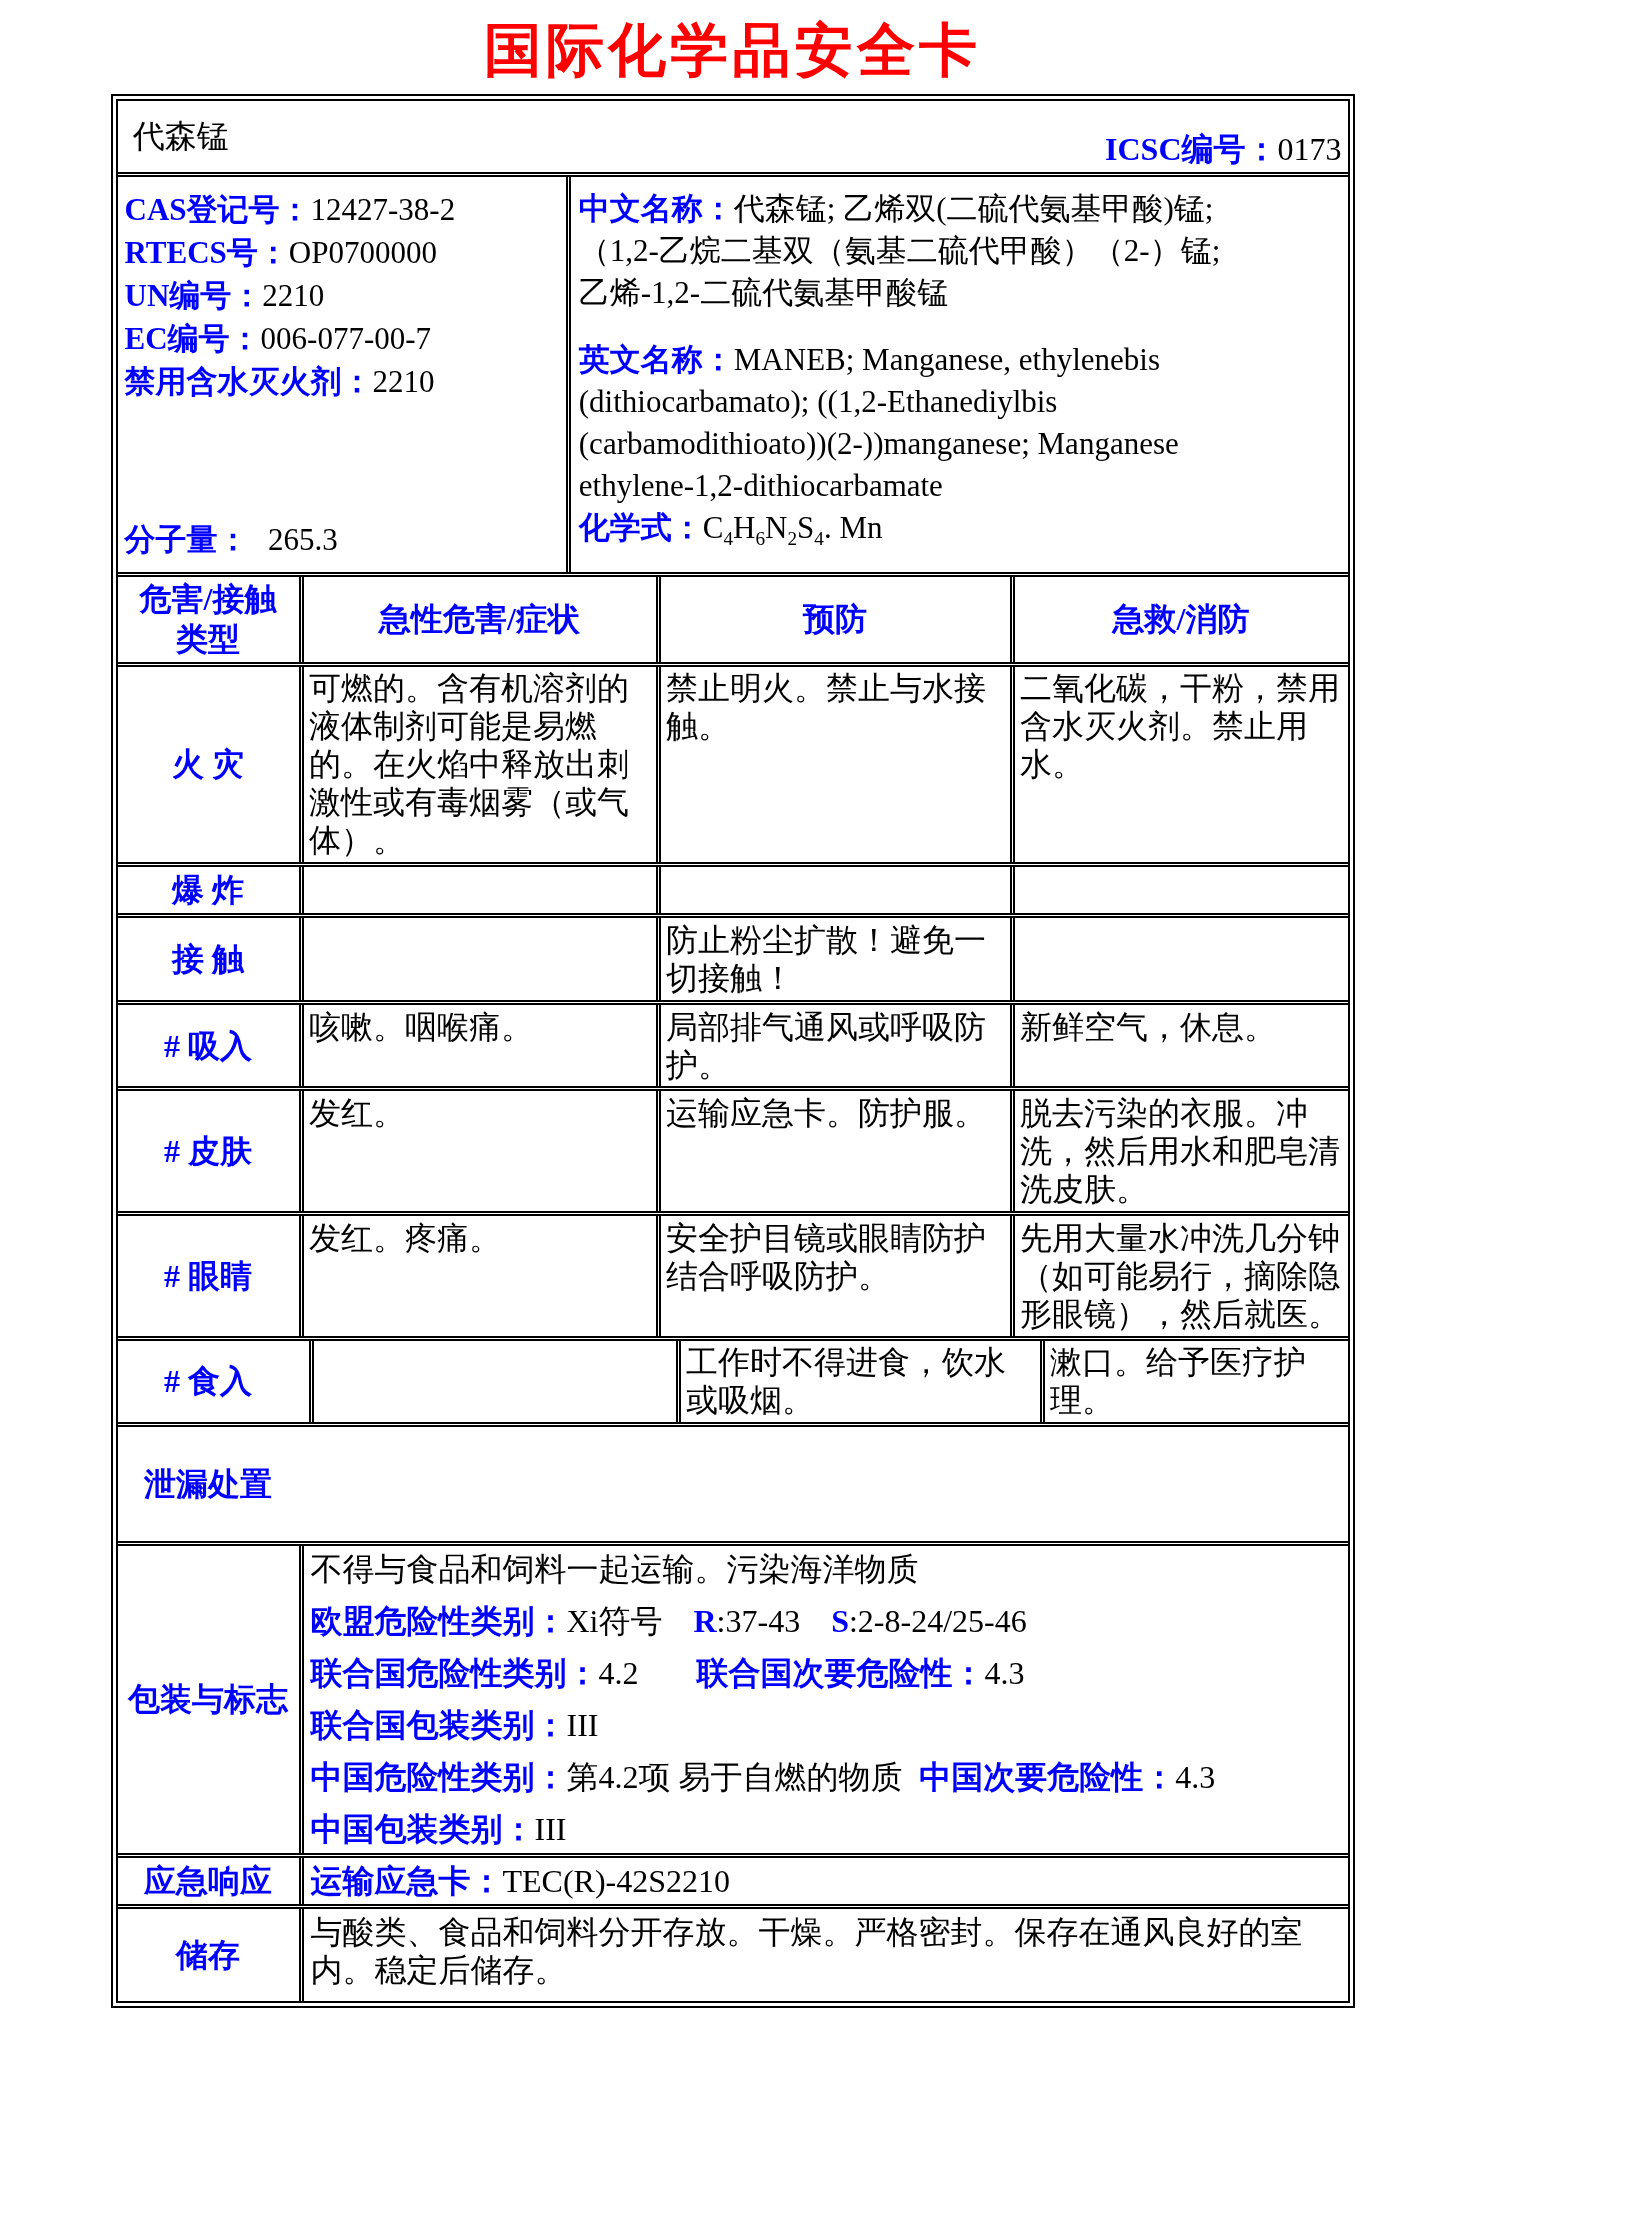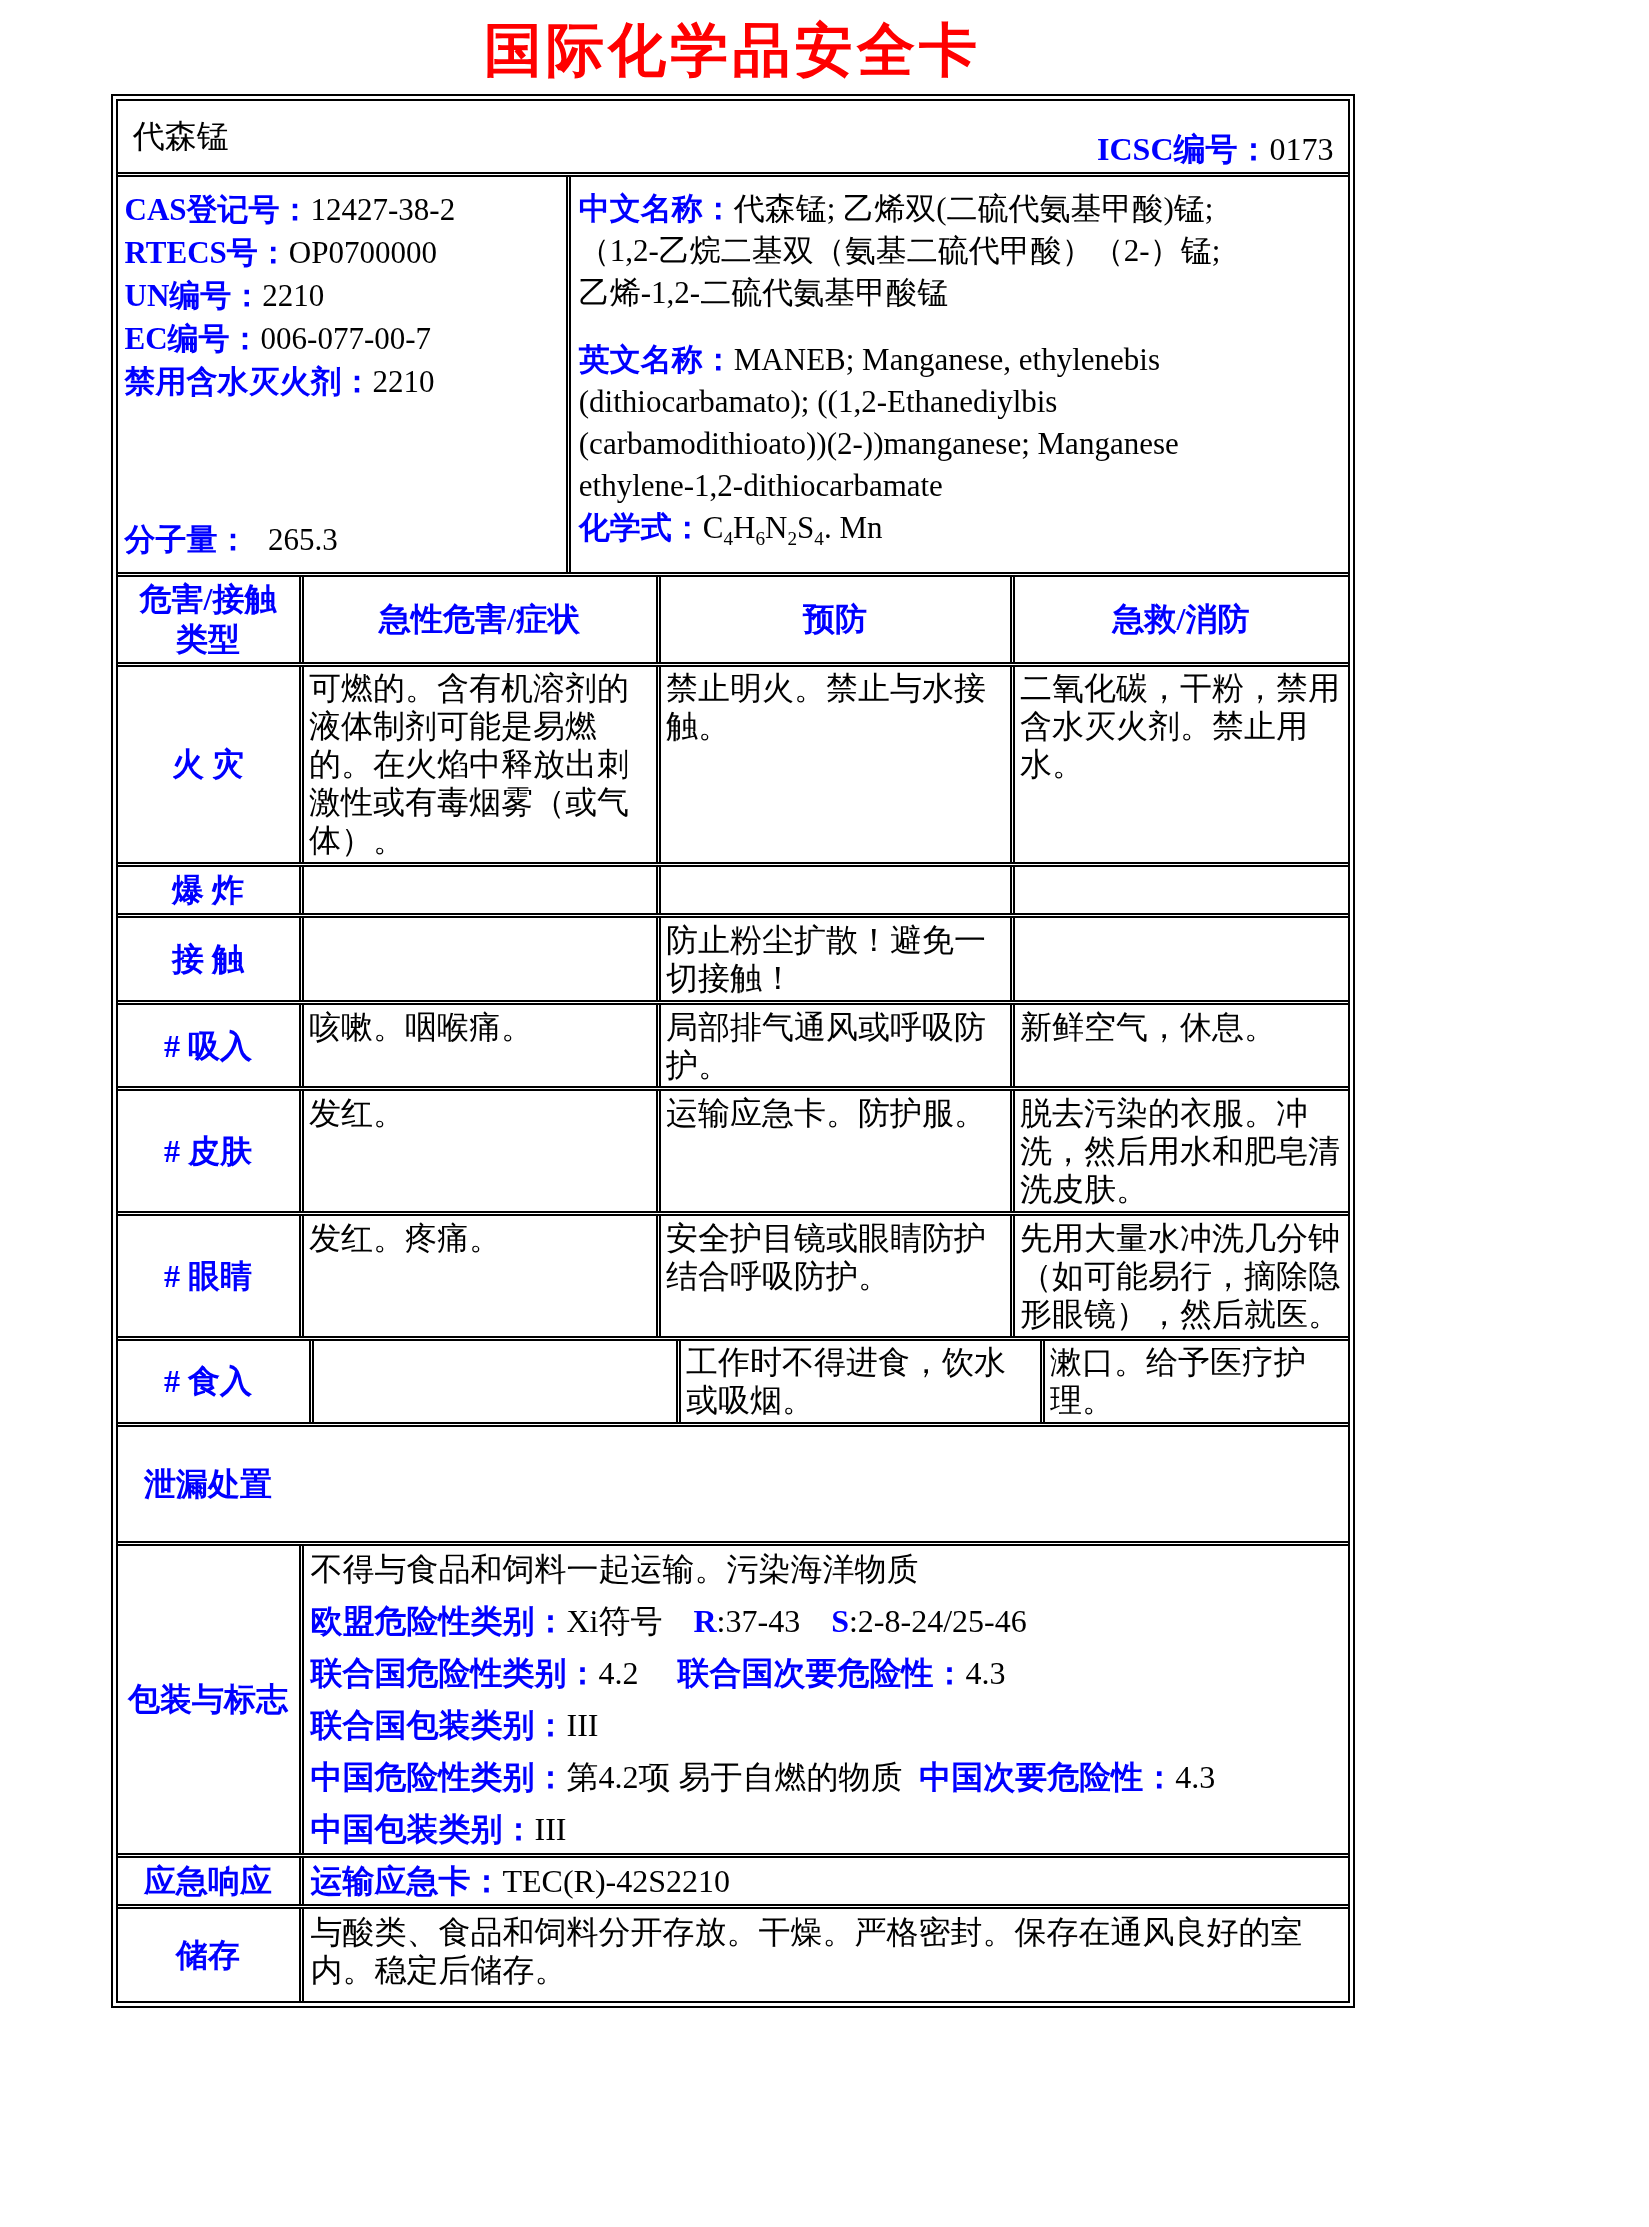--- a/index.html
+++ b/index.html
@@ -28,21 +28,21 @@
     background:#ffffff;
   }
   .sec{display:grid;border-top:5.6px double #000;}
   .sec:first-child{border-top:none;}
   .sec > div{border-left:5.6px double #000;box-sizing:border-box;}
   .sec > div:first-child{border-left:none;}
 
   
   .sec-name{grid-template-columns:1fr auto;min-height:67px;align-items:center;font-size:32px;gap:21px;}
   .cell-substance{padding-left:15.3px;}
-  .cell-icsc{padding-right:14px;text-align:right;border-left:none !important;margin-top:27px;}
+  .cell-icsc{padding-right:6px;text-align:right;border-left:none !important;margin-top:27px;}
   .blue{color:#0000FF;font-weight:bold;}
   .val{color:#000000;font-weight:normal;}
 
   
   .sec-info{grid-template-columns:448px 1fr;min-height:348px;font-size:31px;}
   .info-left{display:flex;flex-direction:column;padding:11px 4.2px 11px 7px;line-height:43px;}
   .info-left p{margin:0;}
   .mol-line{margin-top:auto !important;}
   .mol-gap{margin-left:19.5px;}
   .info-right{padding:11px 8.3px;line-height:42px;}
@@ -67,21 +67,21 @@
   .lrow{grid-template-columns:181px 1fr;font-size:32px;line-height:38px;}
   .lrow > .lab{display:flex;align-items:center;justify-content:center;
     color:#0000FF;font-weight:bold;text-align:center;}
   .lrow > .txt{padding:4.2px 7px;}
   .rspill{min-height:114px;}
   .rpack{min-height:284px;}
   .remg{min-height:44px;}
   .rstore{min-height:92px;}
   .pack-line{margin:0 0 14px 0;}
   .pack-line:last-child{margin-bottom:0;}
-  .gap-mid{margin-left:39px;}
+  .gap-mid{margin-left:58px;}
   .gap-sm{margin-left:16.7px;}
   .rs-gap{margin-left:31px;}
 </style>
 </head>
 <body>
 
 <div class="page">
 
   <div class="page-title">国际化学品安全卡</div>
 

